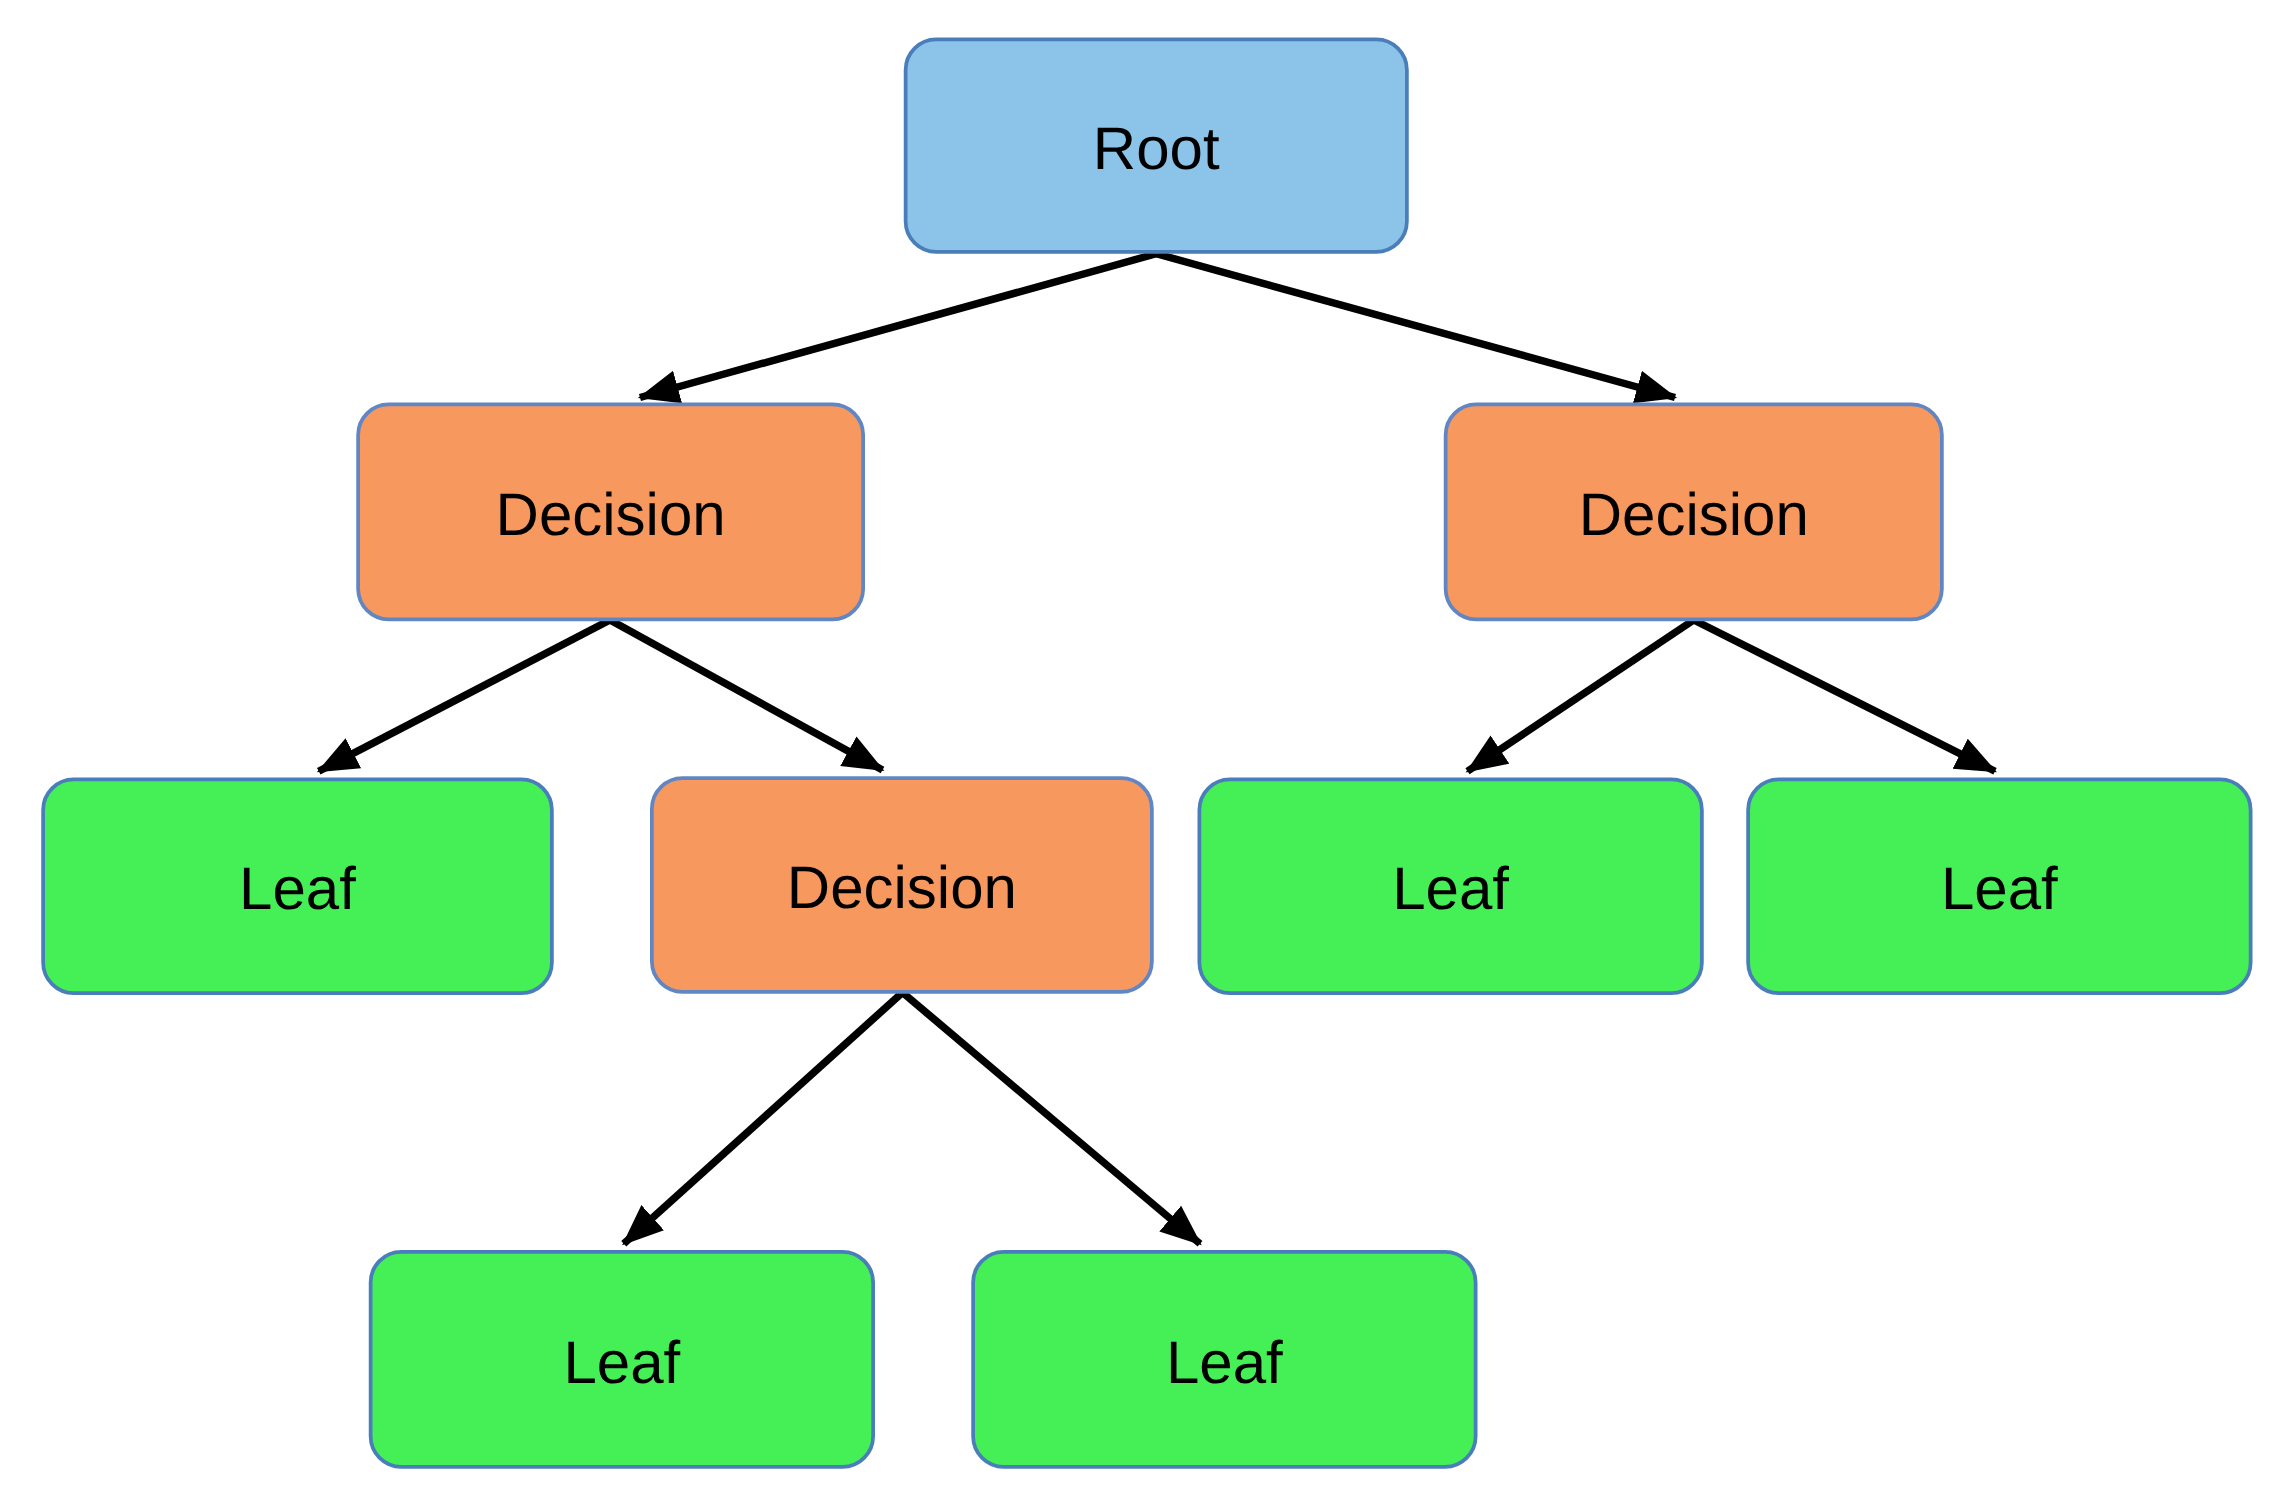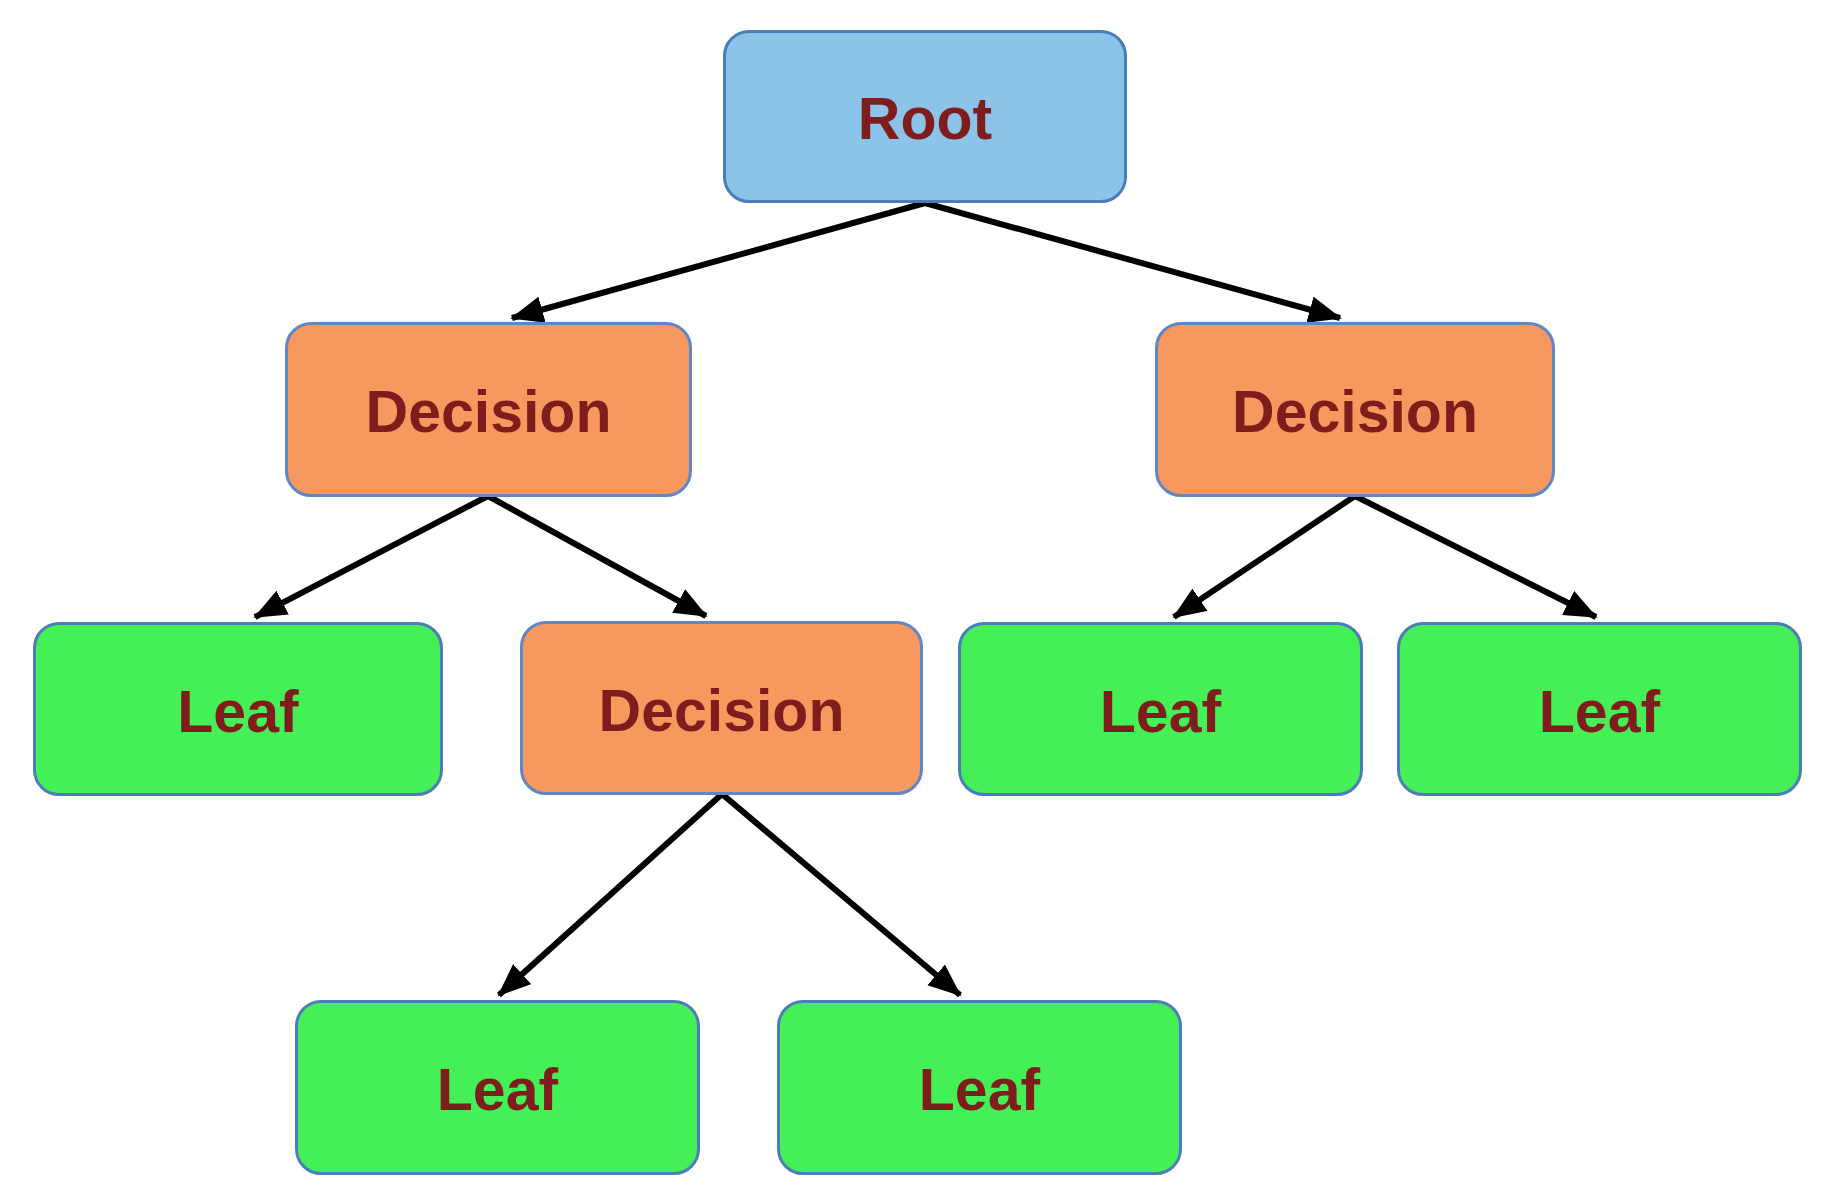--- a/index.html
+++ b/index.html
@@ -29,24 +29,24 @@
     position: absolute;
     z-index: 2;
     border-radius: 26px;
     border: 3px solid #4a7ebb;
     display: flex;
     align-items: center;
     justify-content: center;
     box-sizing: border-box;
   }
   .node .label {
-    font-weight: 700;
-    font-size: 59px;
+    font-weight: 400;
+    font-size: 48px;
     line-height: 1;
-    color: #7f1d1d;
+    color: #000000;
     letter-spacing: 0px;
     padding-top: 6px;
   }
   
   .n-root       { left: 723px;  top: 30px;   width: 404px; height: 173px; }
   .n-dec-left   { left: 285px;  top: 322px;  width: 407px; height: 175px; }
   .n-dec-right  { left: 1155px; top: 322px;  width: 400px; height: 175px; }
   .n-leaf-a     { left: 33px;   top: 622px;  width: 410px; height: 174px; }
   .n-dec-mid    { left: 520px;  top: 621px;  width: 403px; height: 174px; }
   .n-leaf-b     { left: 958px;  top: 622px;  width: 405px; height: 174px; }

